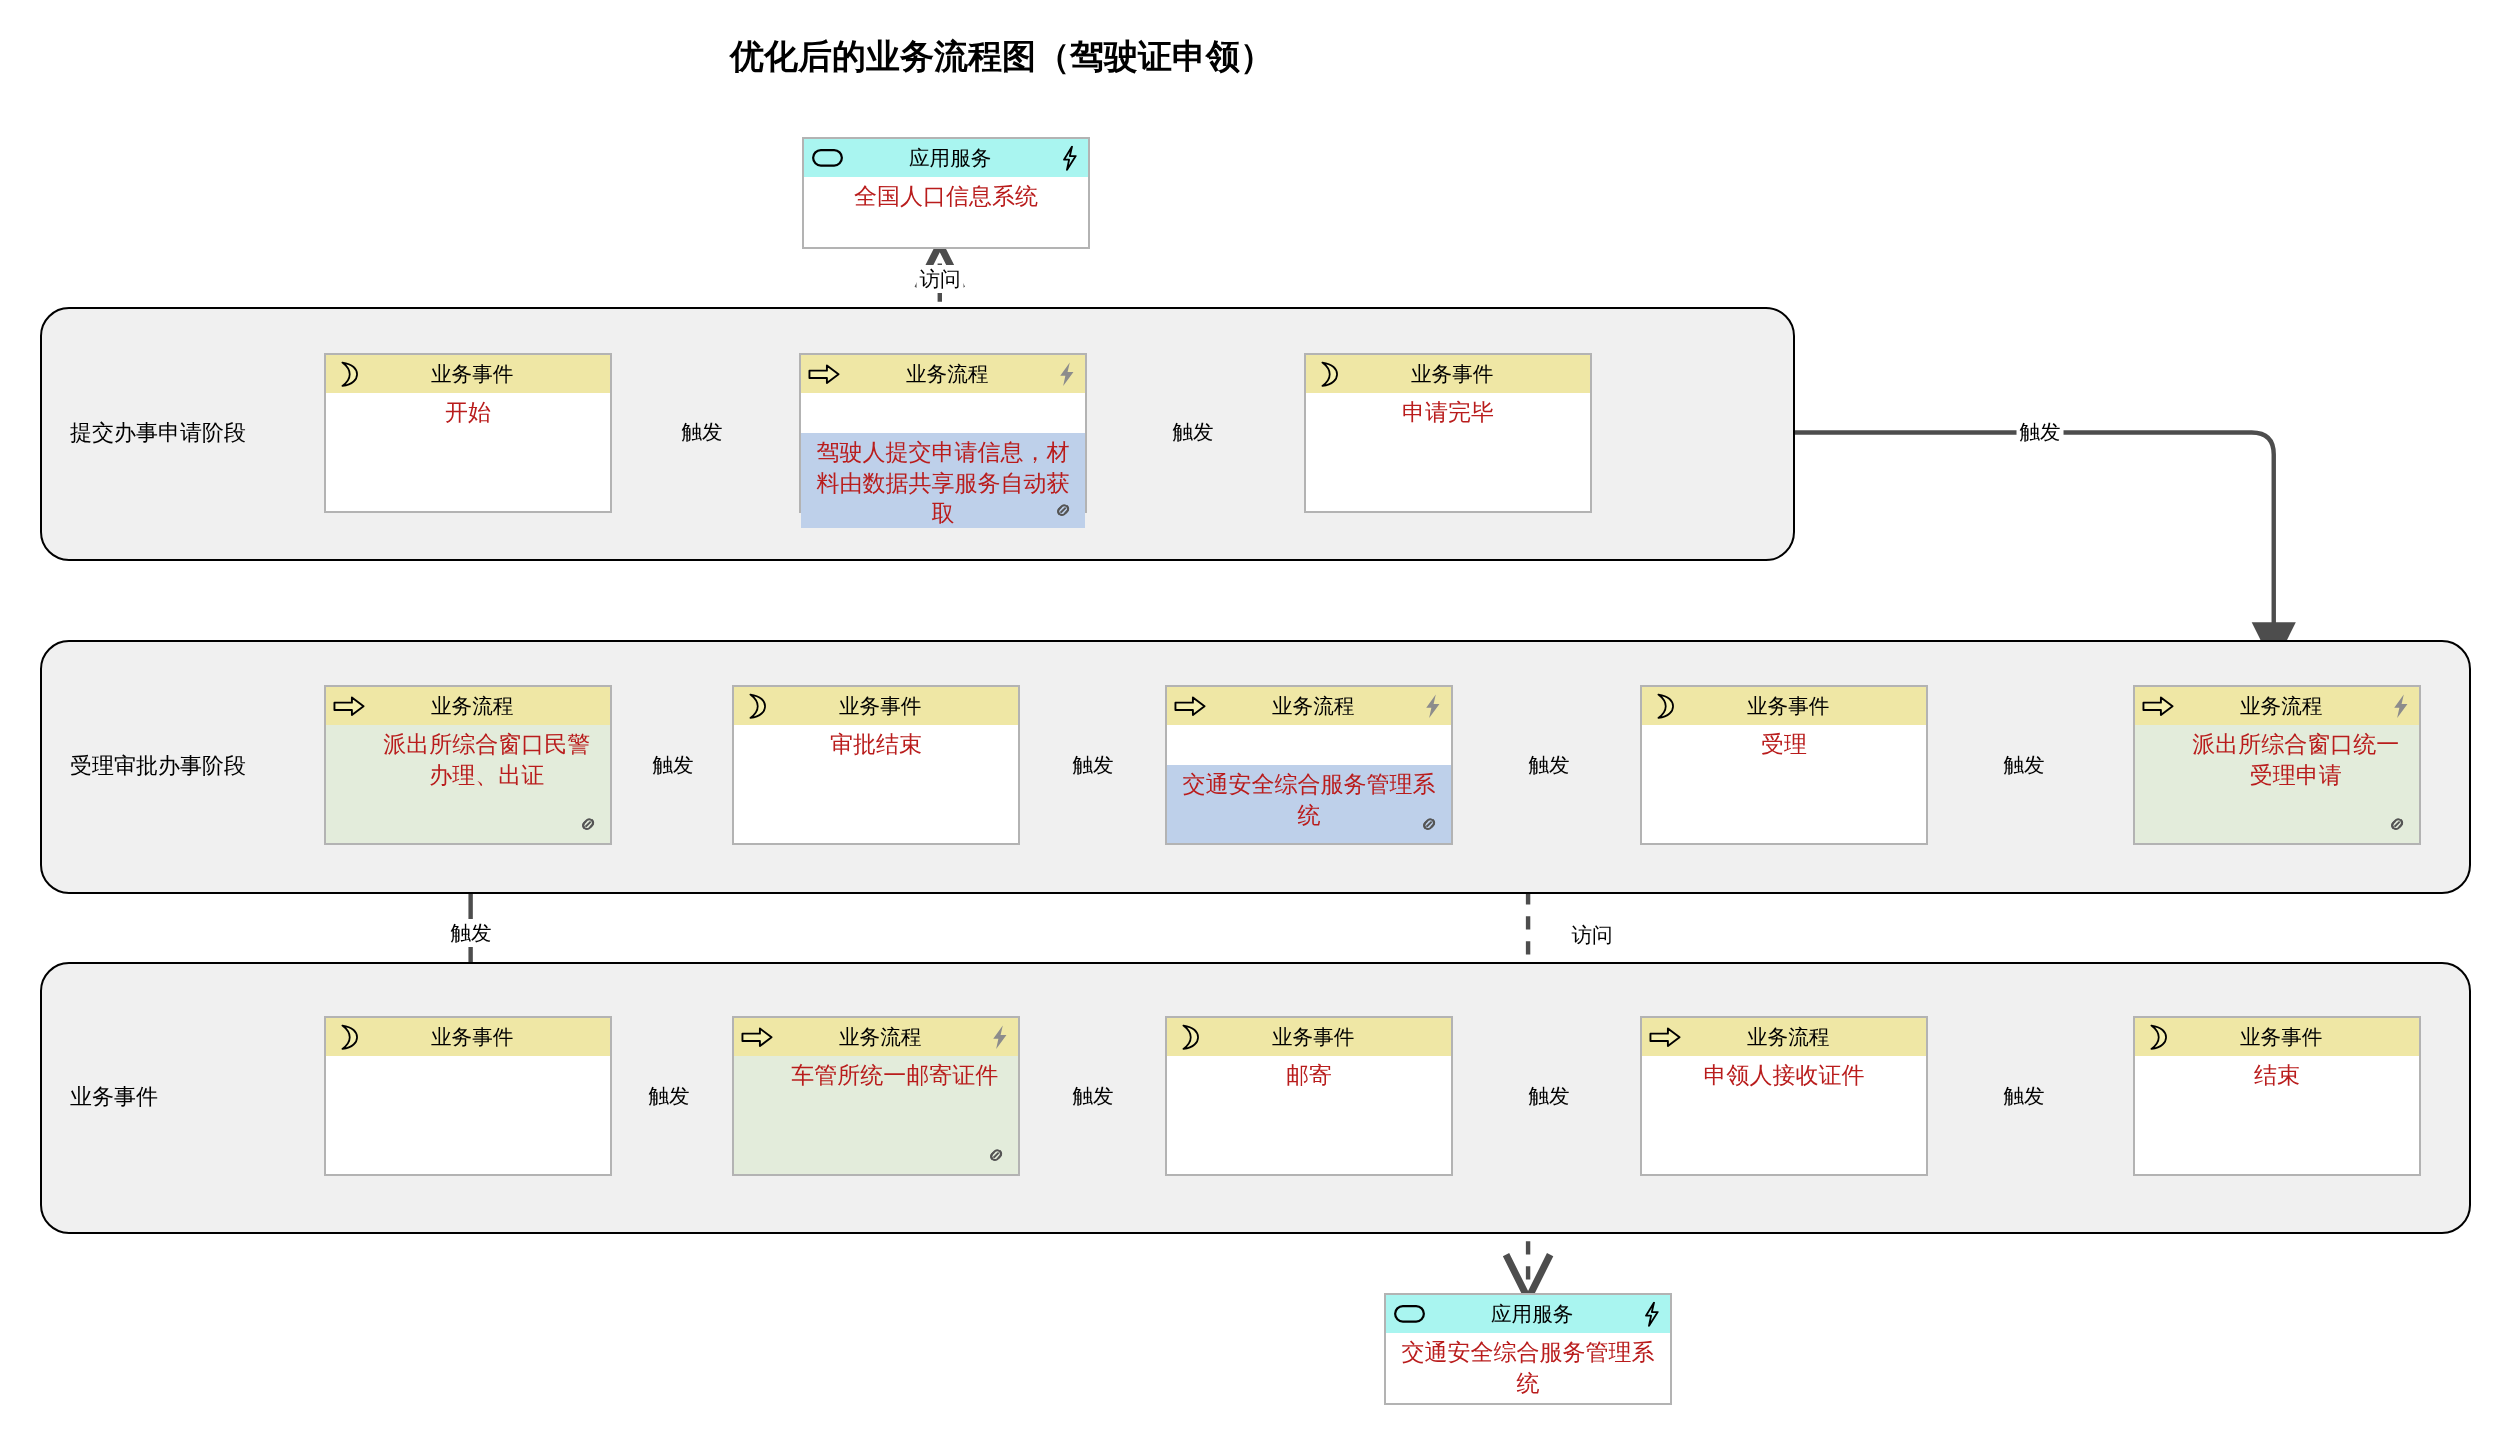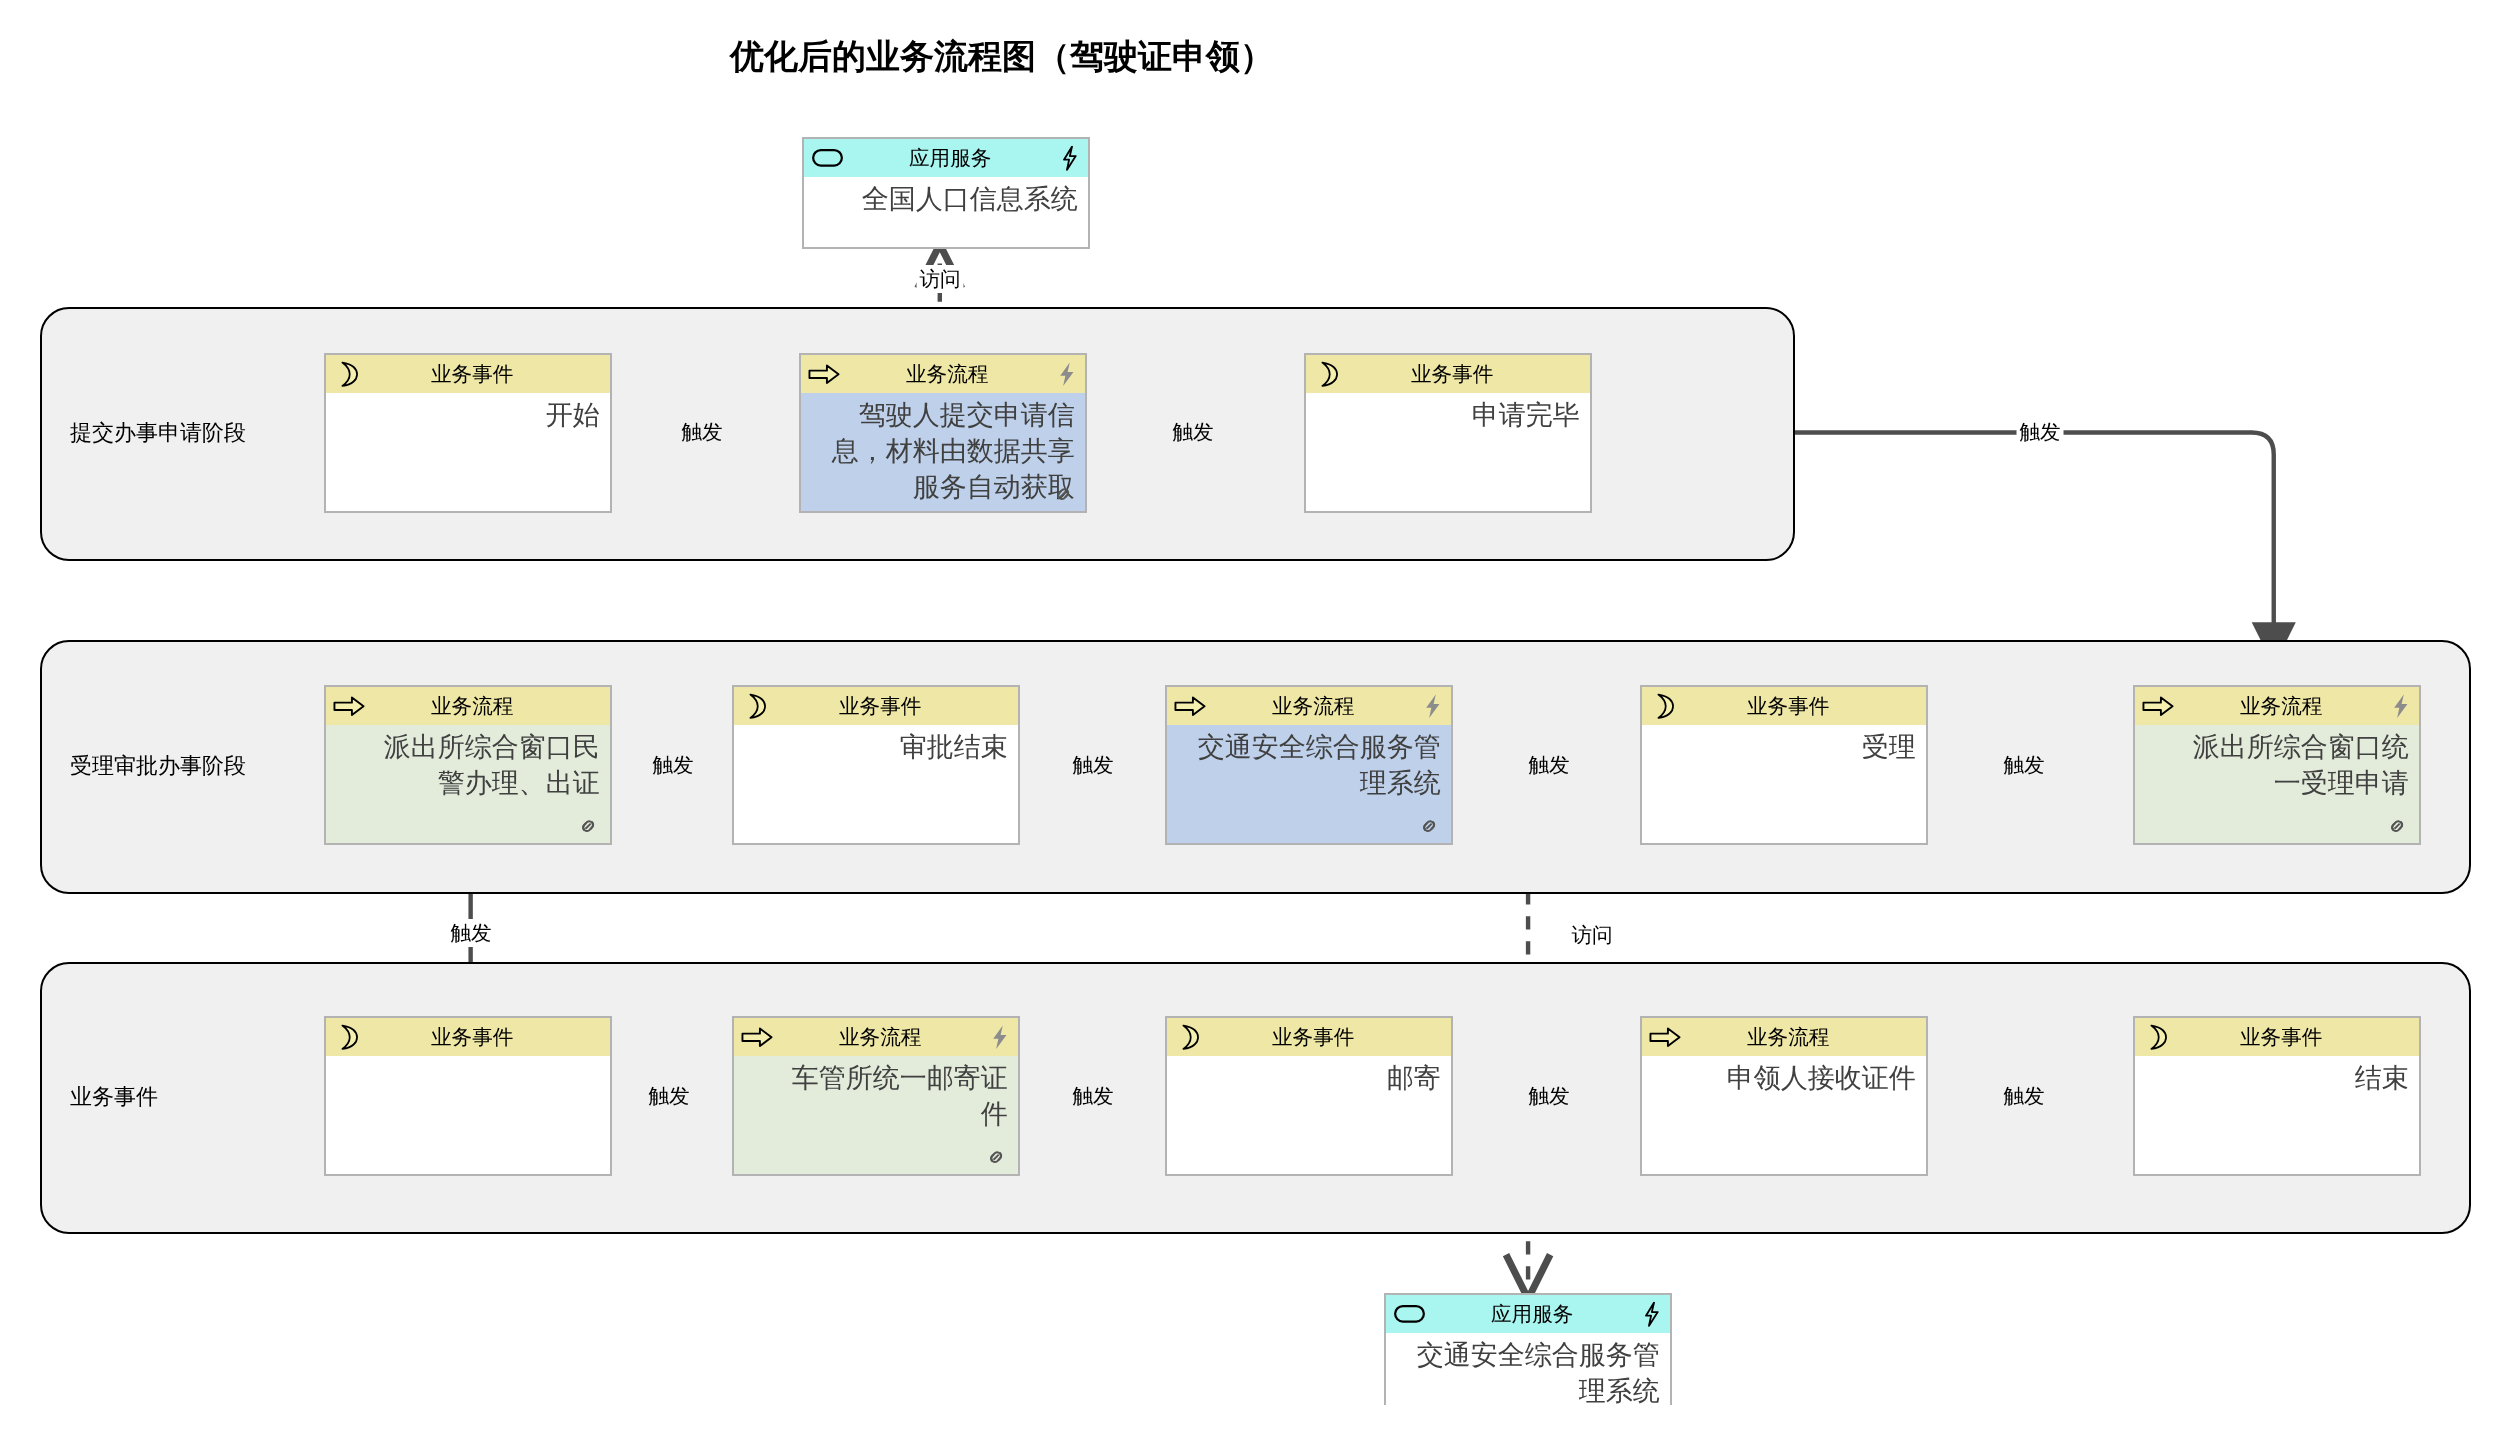--- a/index.html
+++ b/index.html
@@ -106,28 +106,28 @@
     display: flex;
     align-items: center;
     justify-content: center;
   }
 
   .node-body {
     flex: 1 1 auto;
     position: relative;
     box-sizing: border-box;
     padding: 4.4px 10.3px 0 10.3px;
-    font-size: 27px;
+    font-size: 23px;
     line-height: 1.32;
-    color: #404040;
-    text-align: right;
+    color: #b91c1c;
+    text-align: center;
     word-break: break-all;
   }
   .node-body.white { background: #ffffff; }
-  .node-body.blue  { background: #bed0ea; }
+  .node-body.blue  { background: #bed0ea; margin-top: 40px; }
   .node-body.green { background: #e3ecdb; padding-left: 48px; }
 
   .link-badge {
     position: absolute;
     right: 8.8px;
     bottom: 5.9px;
     width: 25px;
     height: 25px;
   }
 

